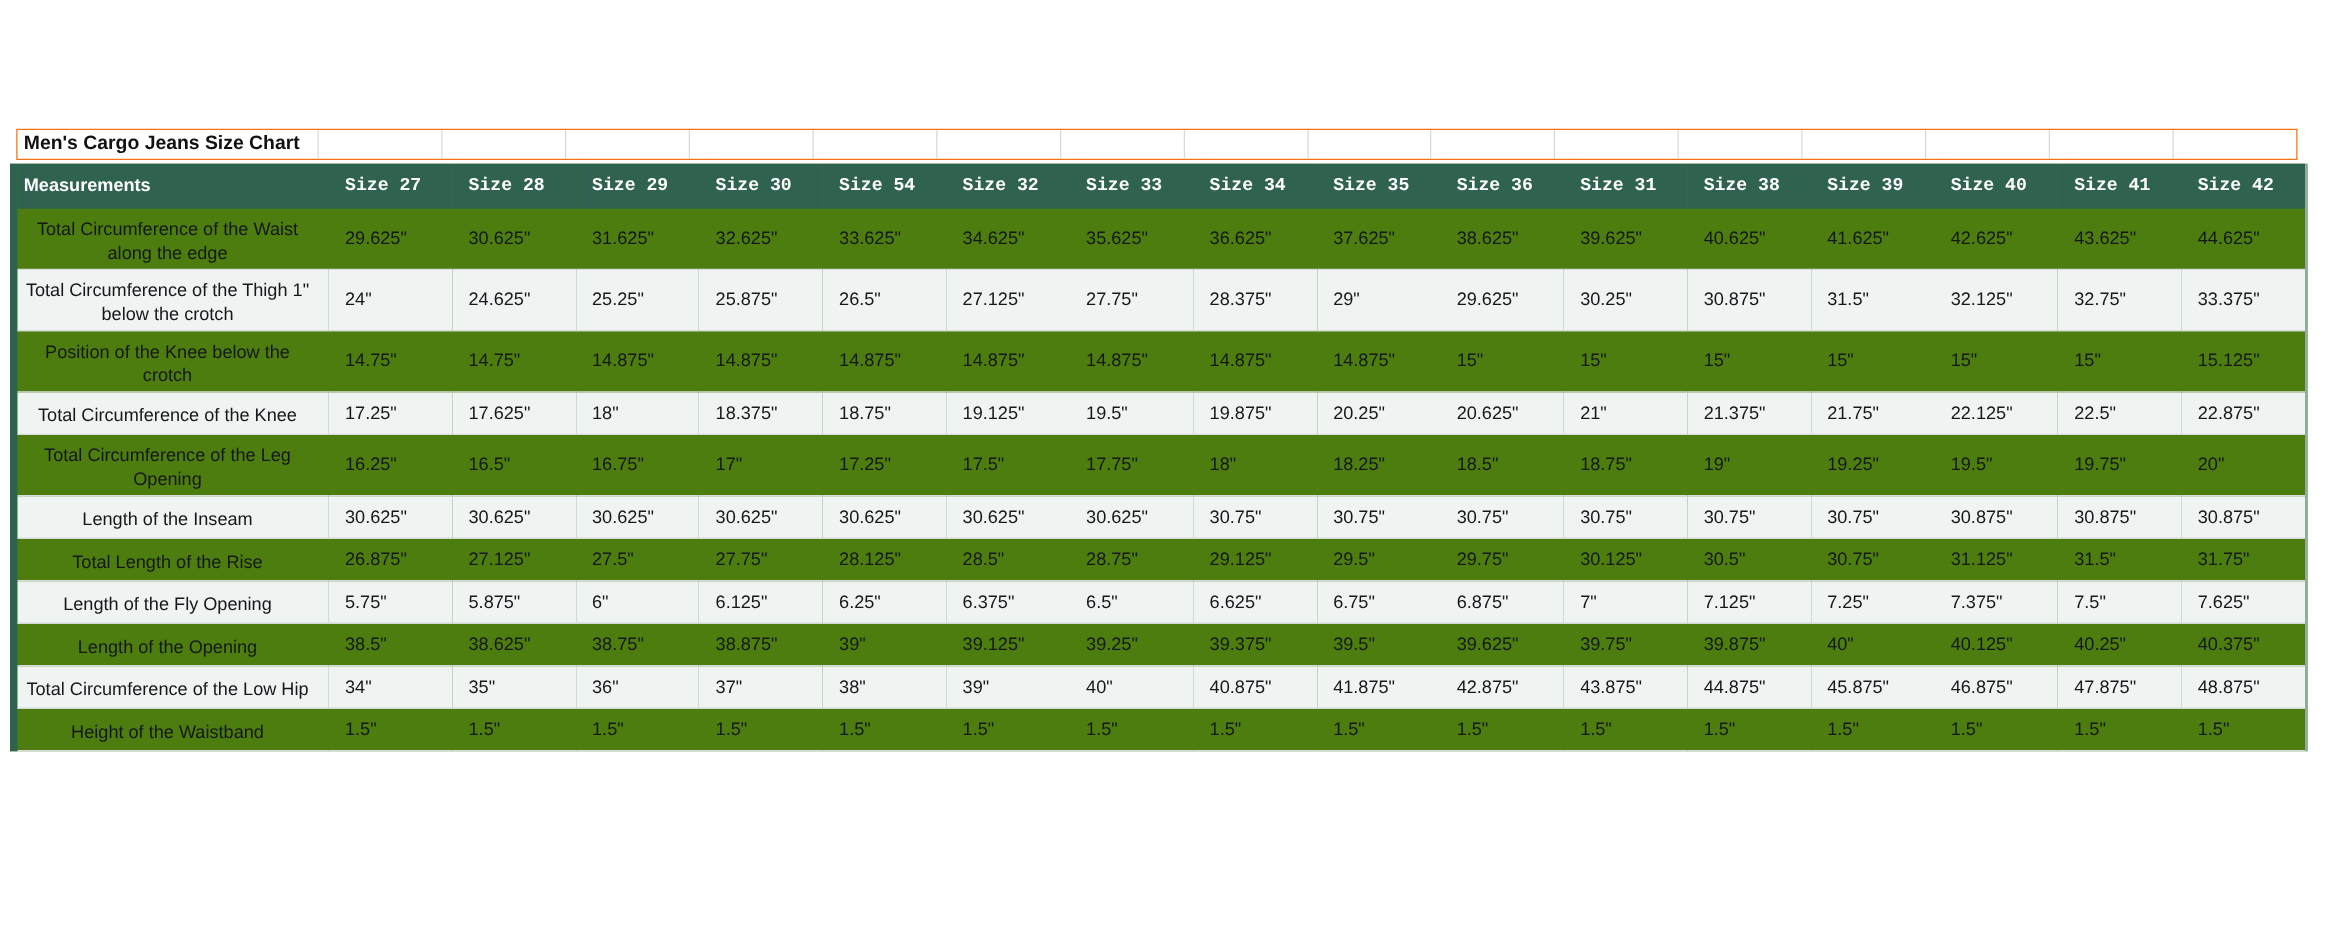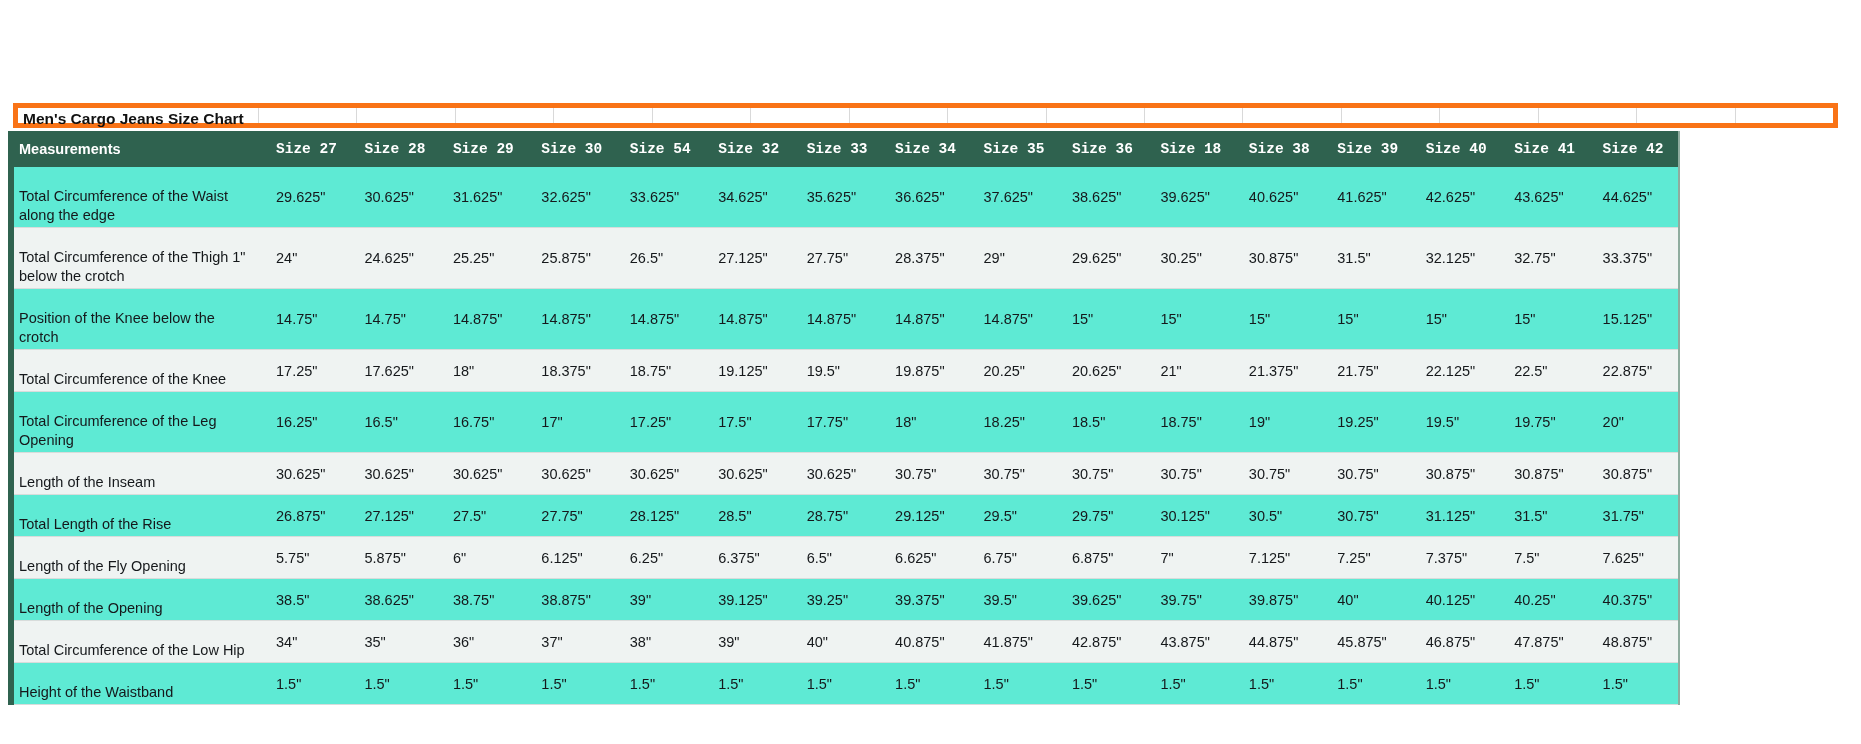--- a/index.html
+++ b/index.html
@@ -18,21 +18,21 @@
   }
   
   .title-row {
     position: absolute;
     left: 13px;
     top: 103px;
     width: 1825px;
     height: 25px;
     display: flex;
     box-sizing: border-box;
-    border: 5px solid #f97316;
+    border: 1px solid #f97316;
     background: #ffffff;
   }
   .title-cell {
     flex: 0 0 241px;
     box-sizing: border-box;
     border-right: 1px solid #d9d9d9;
     font-size: 15.5px;
     font-weight: 700;
     line-height: 22px;
     padding-left: 5px;
@@ -44,25 +44,25 @@
     box-sizing: border-box;
     border-right: 1px solid #d9d9d9;
   }
   .tcell:last-child { border-right: none; }
 
   
   .table-wrap {
     position: absolute;
     left: 8px;
     top: 131px;
-    width: 1672px;
+    width: 1838px;
     box-sizing: border-box;
     border-left: 6px solid var(--green, #2f624f);
     border-right: 2px solid var(--rightline, #8fac9f);
-    background: #5eead4;
+    background: #4d7c0f;
   }
   table.chart {
     width: 100%;
     border-collapse: collapse;
     table-layout: fixed;
   }
   .chart thead th {
     background: var(--green, #2f624f);
     color: #ffffff;
     font-size: 14.5px;
@@ -82,23 +82,23 @@
   }
   .chart tbody tr { height: 34px; }
   .chart tbody tr:nth-child(even) { background: var(--alt, #eff3f2); }
   .chart tbody th, .chart tbody td {
     border-bottom: 1px solid var(--border, #d8dcdb);
     vertical-align: middle;
     font-size: 14.5px;
     font-weight: 400;
   }
   .chart tbody th.mlabel {
-    text-align: left;
+    text-align: center;
     line-height: 19px;
-    padding: 20px 14px 2px 5px;
+    padding: 8px 14px 2px 5px;
     color: #15181b;
   }
   .chart tbody td.val {
     padding-left: 13px;
     white-space: nowrap;
     color: #15181b;
   }
 </style>
 </head>
 <body>
@@ -135,21 +135,21 @@
         <th class="scol">Size 27</th>
             <th class="scol">Size 28</th>
             <th class="scol">Size 29</th>
             <th class="scol">Size 30</th>
             <th class="scol">Size 54</th>
             <th class="scol">Size 32</th>
             <th class="scol">Size 33</th>
             <th class="scol">Size 34</th>
             <th class="scol">Size 35</th>
             <th class="scol">Size 36</th>
-            <th class="scol">Size 18</th>
+            <th class="scol">Size 31</th>
             <th class="scol">Size 38</th>
             <th class="scol">Size 39</th>
             <th class="scol">Size 40</th>
             <th class="scol">Size 41</th>
             <th class="scol">Size 42</th>
           </tr>
       </thead>
       <tbody id="chart-body">
           <tr>
             <th class="mlabel">Total Circumference of the Waist along the edge</th>

